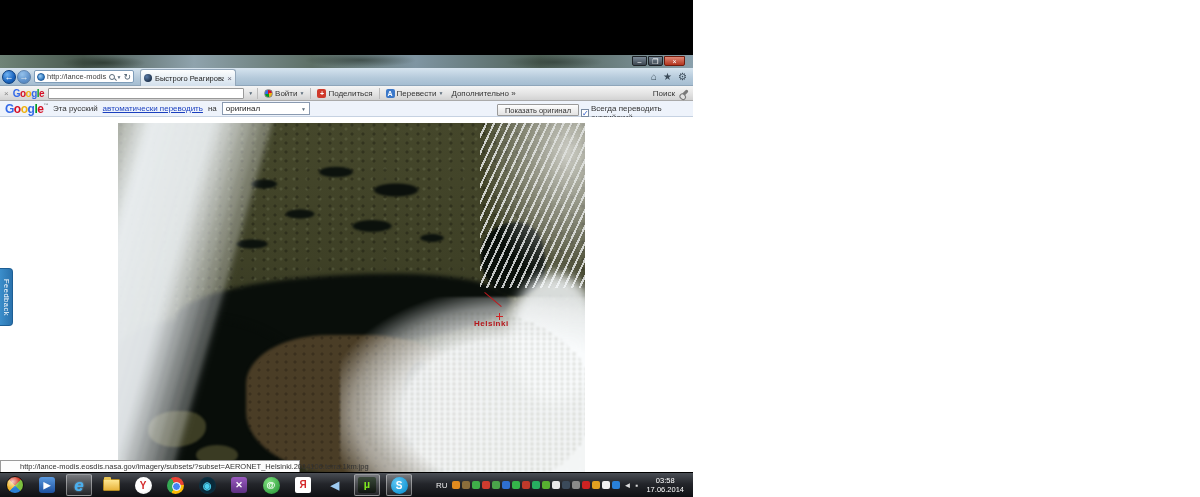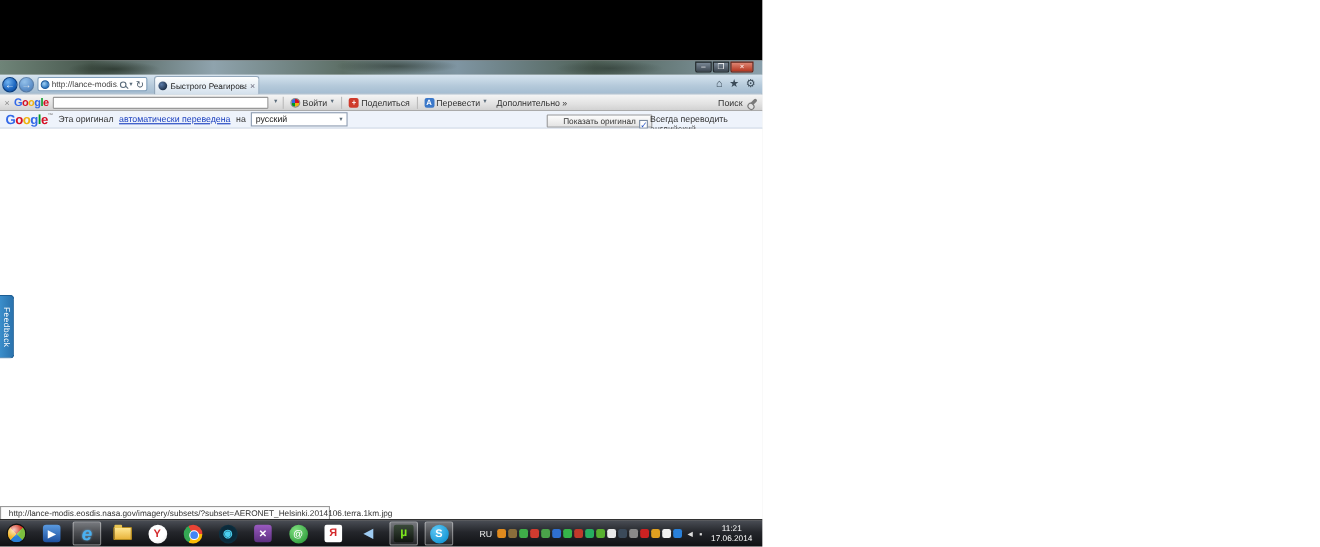--- a/index.html
+++ b/index.html
@@ -64,21 +64,21 @@
   .wrench::before { content:""; position:absolute; left:-2px; top:-1px; width:4px; height:5px; border:1px solid #7a7a7a; border-radius:50%; background:#e2e2e2; }
 
   
   .tbar { position:absolute; left:0; top:101px; width:693px; height:16px; background:#eef3fb; border-bottom:1px solid #c6d2e2;
     display:flex; align-items:center; padding:0 5px; gap:5px; font-size:8px; color:#333; }
   .tbar .glogo { font-size:12px; }
   .tm { font-size:5px; color:#888; vertical-align:top; }
   .tlink { color:#1a3fbf; text-decoration:underline; }
   .lang-select { width:88px; height:13px; background:#fff; border:1px solid #8a9ab0; display:flex; align-items:center;
     justify-content:space-between; padding:0 3px; font-size:8px; color:#222; }
-  .show-orig { position:absolute; left:497px; top:3px; width:96px; height:12px;
+  .show-orig { position:absolute; left:497px; top:3px; width:82px; height:12px;
     background:linear-gradient(#fdfdfd,#e3e3e3); border:1px solid #9a9a9a; border-radius:1px;
     font-size:7.5px; color:#333; text-align:center; line-height:11px; }
   .always { position:absolute; left:581px; top:3px; display:flex; align-items:center; gap:2px; }
   .cbox { width:8px; height:8px; background:#fff; border:1px solid #7a8aa0; color:#2a56c6; font-size:8px; line-height:7px; text-align:center; }
 
   
   .page { position:absolute; left:0; top:117px; width:693px; height:355px; background:#fff; overflow:hidden; }
   .sat { position:absolute; left:118px; top:6px; width:467px; height:349px; overflow:hidden;
     background:linear-gradient(180deg,#45472b 0%,#3e4026 40%,#343722 60%,#2b2e1b 100%); }
   .sat .tex { position:absolute; inset:0; opacity:.5;
@@ -126,21 +126,21 @@
   .marker-cross::after { content:""; position:absolute; left:3px; top:0; width:1px; height:7px; background:#d02024; }
   .marker-label { position:absolute; left:356px; top:196px; font-size:8px; font-weight:bold; color:#b5161a; letter-spacing:.5px; }
 
   
   .feedback { position:absolute; left:0; top:151px; width:13px; height:58px; background:linear-gradient(90deg,#3b8ecb,#2a72ad);
     border:1px solid #1d5e94; border-left:none; border-radius:0 4px 4px 0; display:flex; align-items:center; justify-content:center; }
   .feedback span { writing-mode:vertical-rl; font-size:7.5px; color:#fff; letter-spacing:.5px; }
 
   
   .status-tip { position:absolute; left:0; top:343px; max-width:300px; background:#fdfdfd; border:1px solid #9a9a9a;
-    font-size:7.5px; color:#333; padding:1px 7px; white-space:nowrap;text-align:right; }
+    font-size:7.5px; color:#333; padding:1px 19px; white-space:nowrap;text-align:right; }
 
   
   .taskbar { position:absolute; left:0; top:472px; width:693px; height:25px;
     background:linear-gradient(#4a4e55,#24262b 45%,#0f1013); border-top:1px solid #000;
     display:flex; align-items:center; padding:0 2px; }
   .apps { display:flex; align-items:center; gap:6px; height:25px; }
   .app { width:26px; height:22px; display:flex; align-items:center; justify-content:center; border-radius:2px; position:relative; }
   .app.active { background:linear-gradient(rgba(255,255,255,.28),rgba(255,255,255,.08)); border:1px solid rgba(255,255,255,.4); }
   .glyph { font-size:12px; font-weight:bold; color:#fff; line-height:1; }
   .app-start .orb { width:18px; height:18px; border-radius:50%; border:1px solid #111;
@@ -230,35 +230,54 @@
       </span>
       <span class="gtb-btn">Дополнительно »</span>
       <span class="gtb-right">
         <span>Поиск</span>
         <span class="wrench"></span>
       </span>
     </div>
 
     <div class="tbar">
       <span class="glogo"><b>G</b><b>o</b><b>o</b><b>g</b><b>l</b><b>e</b><span class="tm">™</span></span>
-      <span>Эта оригинал</span>
-      <span class="tlink">автоматически переведена</span>
+      <span>Эта русский</span>
+      <span class="tlink">автоматически переводить</span>
       <span>на</span>
       <span class="lang-select">
-        <span>русский</span>
+        <span>оригинал</span>
         <span class="caret">▼</span>
       </span>
       <span class="show-orig">Показать оригинал</span>
       <span class="always">
         <span class="cbox">✓</span>
         <span>Всегда переводить английский</span>
       </span>
     </div>
 
     <div class="page">
+      <div class="sat">
+        <div class="tex"></div>
+        <div class="lakes"></div>
+        <div class="ladoga"></div>
+        <div class="gulf"></div>
+        <div class="baltic"></div>
+        <div class="estonia"></div>
+        <div class="estonia-tex"></div>
+        <div class="peipus"></div>
+        <div class="isle1"></div>
+        <div class="isle2"></div>
+        <div class="cloud-diag"></div>
+        <div class="snow-tr"></div>
+        <div class="cloud-mid-r"></div>
+        <div class="cloud-br"></div>
+        <div class="marker-line"></div>
+        <div class="marker-cross"></div>
+        <div class="marker-label">Helsinki</div>
+      </div>
       <div class="feedback">
           <span>Feedback</span>
         </div>
       <div class="status-tip">http://lance-modis.eosdis.nasa.gov/imagery/subsets/?subset=AERONET_Helsinki.2014106.terra.1km.jpg</div>
     </div>
 
     <div class="taskbar">
       <div class="apps">
           <div class="app app-start">
             <span class="orb"></span>
@@ -316,20 +335,20 @@
             <span class="tray-ic" style="background: rgb(232, 232, 232);"></span>
             <span class="tray-ic" style="background: rgb(59, 74, 90);"></span>
             <span class="tray-ic" style="background: rgb(138, 138, 138);"></span>
             <span class="tray-ic" style="background: rgb(204, 34, 34);"></span>
             <span class="tray-ic" style="background: rgb(224, 160, 32);"></span>
             <span class="tray-ic" style="background: rgb(240, 240, 240);"></span>
             <span class="tray-ic" style="background: rgb(41, 128, 217);"></span>
           </span>
         <span class="tray-glyphs">◄ ▪</span>
         <div class="clock">
-          <div>11:21</div>
+          <div>03:58</div>
           <div>17.06.2014</div>
         </div>
       </div>
     </div>
 
   </div>
 </div>
 
 </body></html>

